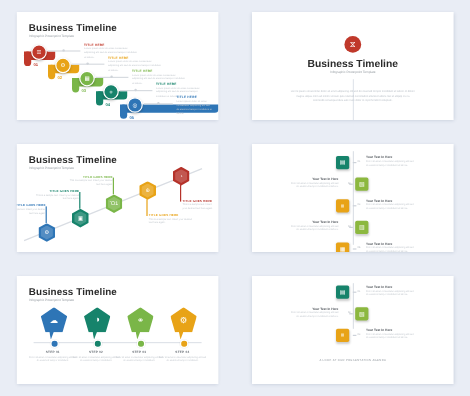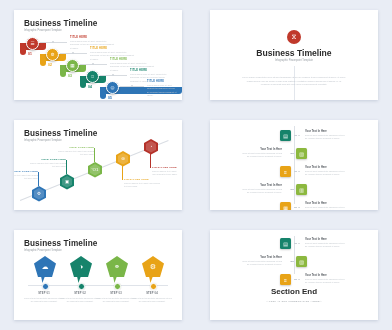--- a/index.html
+++ b/index.html
@@ -371,18 +371,17 @@
       <div class="para r" style="left:30px;top:30px;">Dolor sit amet consectetur adipiscing elit sed do eiusmod tempor incididunt ut labore.</div>
 
       <div class="sq" style="left:70px;top:44px;background:#e8a317;">
         <span>≡</span>
         </div>
       <div class="tick" style="top:49px;"></div>
       <div class="idx" style="left:88px;top:48px;">03</div>
       <div class="head" style="left:95px;top:44px;">Your Text In Here</div>
       <div class="para" style="left:95px;top:48px;">Dolor sit amet consectetur adipiscing elit sed do eiusmod tempor incididunt ut labore.</div>
 
-      <div class="endt">Section End</div>
       <div class="ends">A LOOK AT OUR PRESENTATION AGENDA</div>
     </div>
   </div>
 
 </div>
 
 </body></html>

